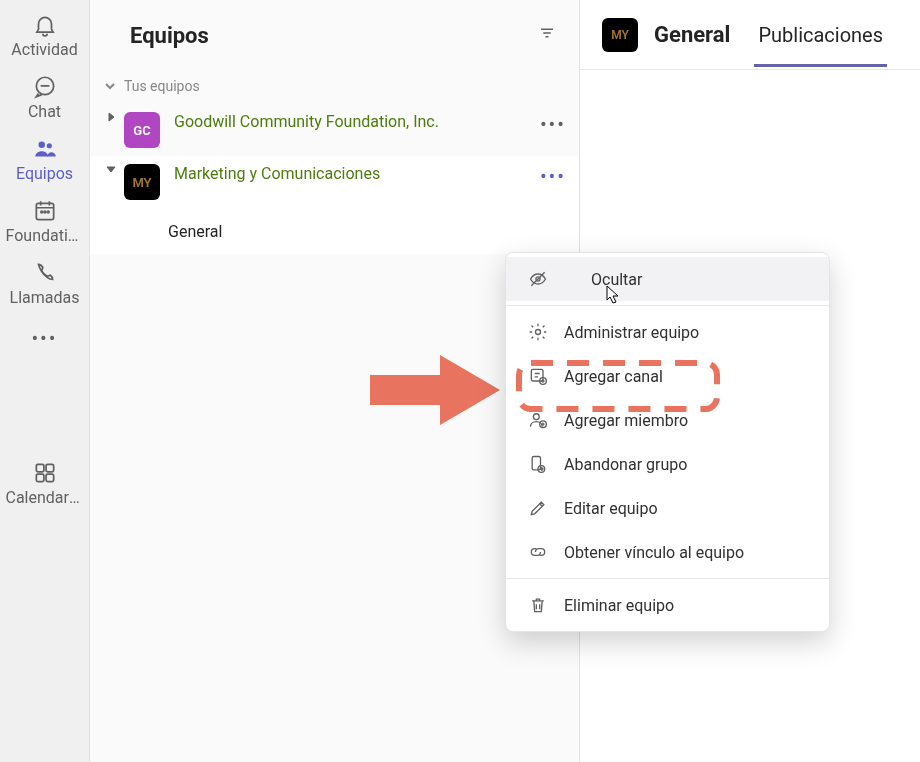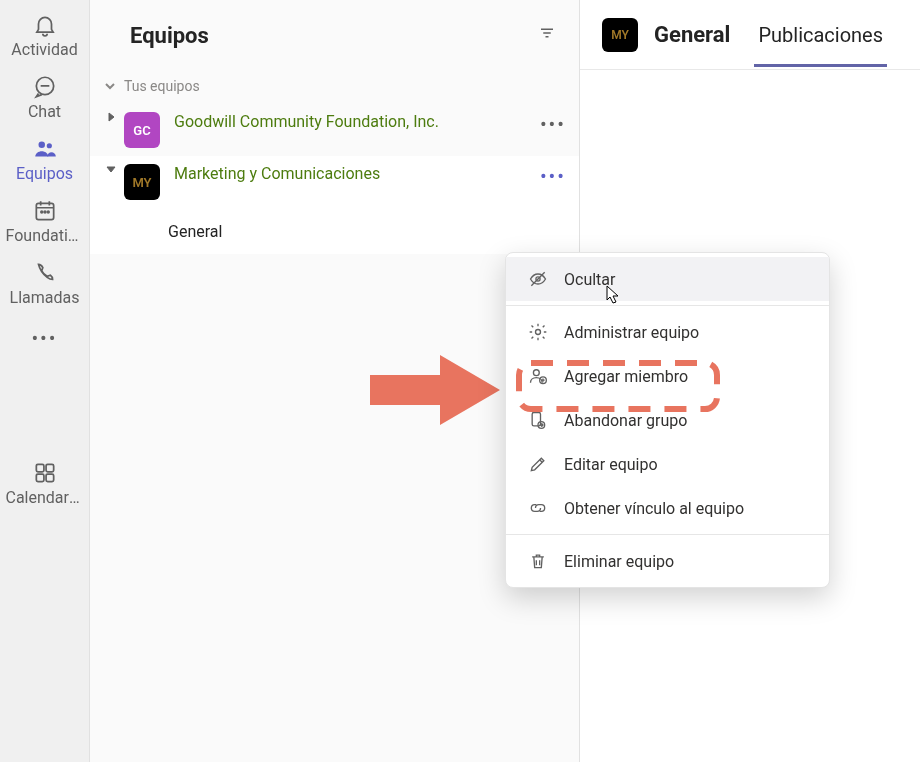--- a/index.html
+++ b/index.html
@@ -147,21 +147,21 @@
     z-index: 50;
   }
   .menu-item {
     display:flex; align-items:center;
     height:44px;
     padding: 0 18px;
     font-size:16px;
     color:#323130;
     cursor:pointer;
   }
-  .menu-item.hovered { background:#f2f2f4; }
+  .menu-item.hovered { background:#f2f2f4;gap:27px; }
   .menu-item .micon { width:28px; display:flex; align-items:center; justify-content:center; margin-right:12px;}
   .menu-item .micon svg { width:20px; height:20px; stroke:#616161; fill:none; stroke-width:1.6;}
   .menu-sep { height:1px; background:#e6e6e6; margin:4px 0; }
   .menu-cursor {
     position:absolute; left:603px; top:284px;
     z-index:60;
     pointer-events:none;
   }
   .menu-cursor svg { width:20px; height:22px; }
 
@@ -343,20 +343,31 @@
   <div class="menu-item">
     <span class="micon">
       <svg viewBox="0 0 24 24">
           <circle cx="12" cy="12" r="3"></circle>
           <path d="M12 2v3M12 19v3M4.2 4.2l2.1 2.1M17.7 17.7l2.1 2.1M2 12h3M19 12h3M4.2 19.8l2.1-2.1M17.7 6.3l2.1-2.1"></path>
         </svg>
     </span>
     <span>Administrar equipo</span>
   </div>
 
+  <div class="menu-item">
+    <span class="micon">
+      <svg viewBox="0 0 24 24">
+          <rect x="4" y="4" width="14" height="14" rx="2"></rect>
+          <path d="M8 9h6M8 13h4"></path>
+          <circle cx="18" cy="18" r="4"></circle>
+          <path d="M18 16v4M16 18h4"></path>
+        </svg>
+    </span>
+    <span>Agregar canal</span>
+  </div>
 
   <div class="menu-item">
     <span class="micon">
       <svg viewBox="0 0 24 24">
           <circle cx="10" cy="8" r="3.5"></circle>
           <path d="M3 20c0-3.5 3-6 7-6s7 2.5 7 6"></path>
           <circle cx="18" cy="17" r="4"></circle>
           <path d="M18 15v4M16 17h4"></path>
         </svg>
     </span>

